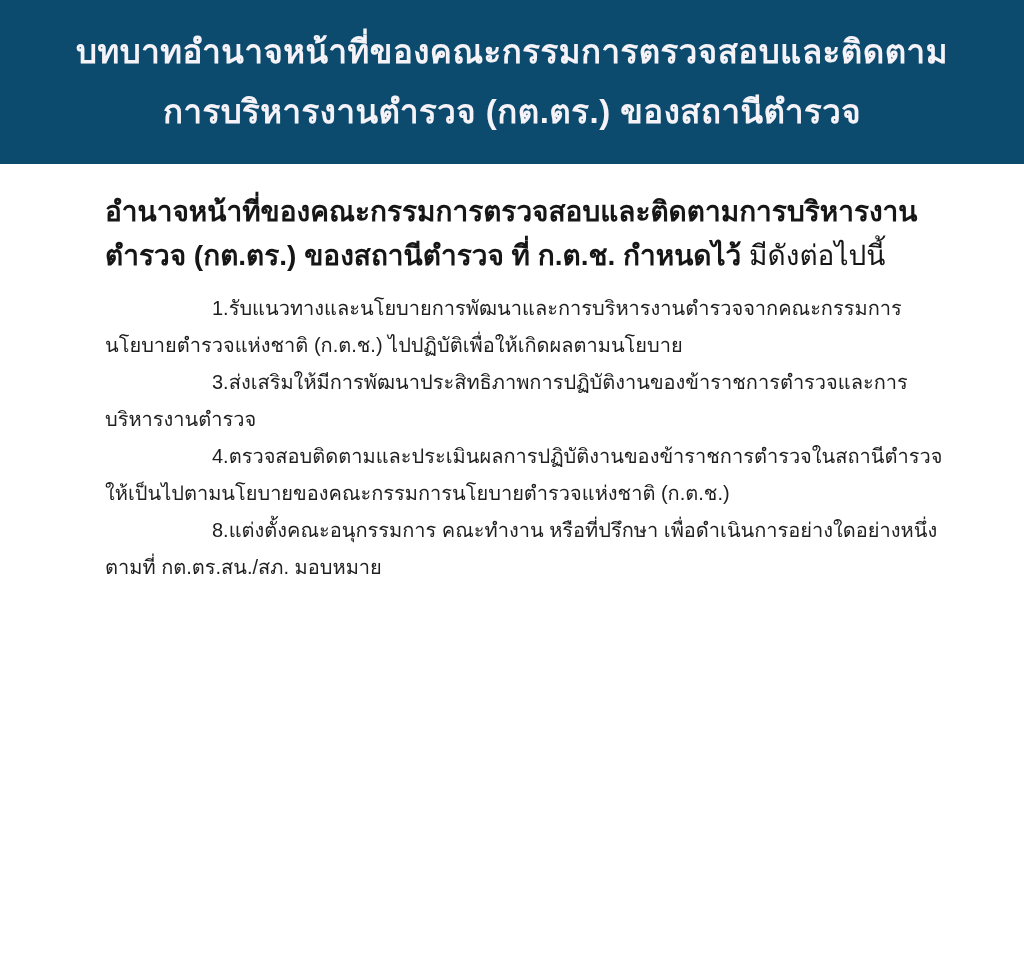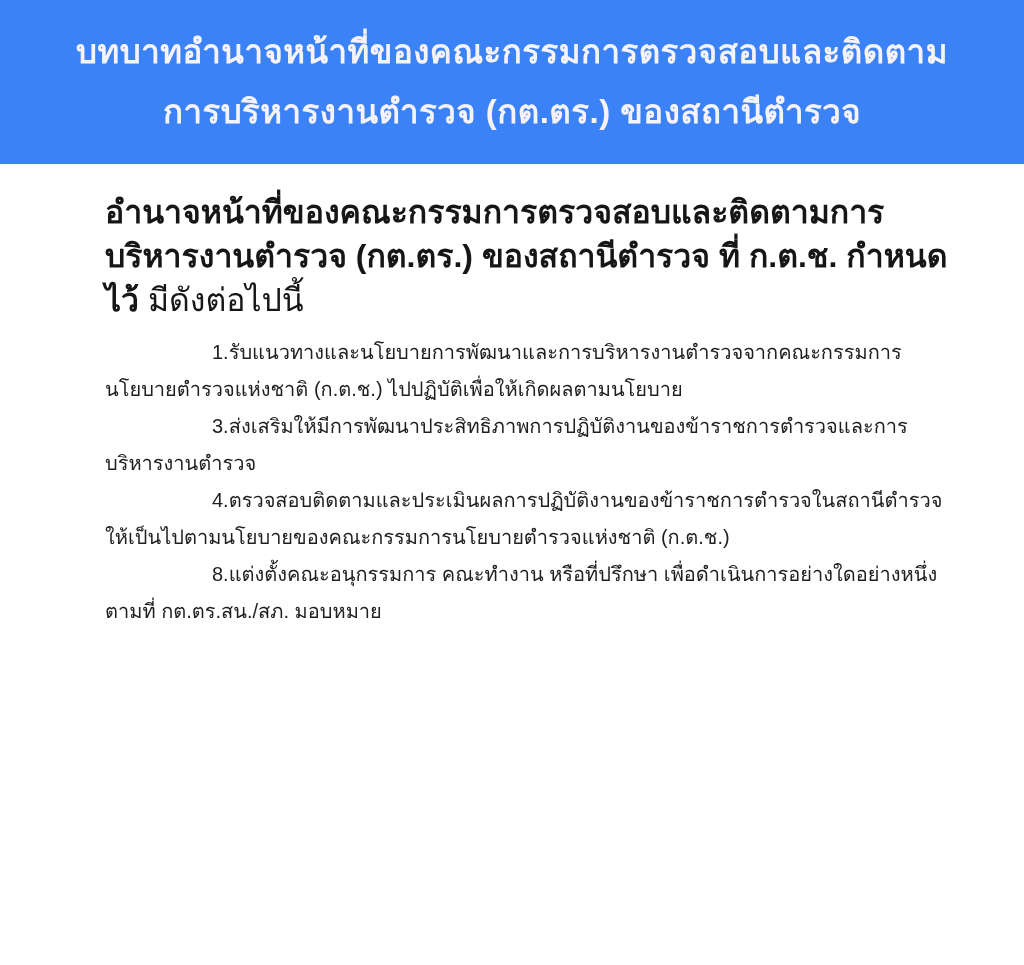--- a/index.html
+++ b/index.html
@@ -12,39 +12,39 @@
   }
   .page {
     width: 1024px;
     height: 965px;
     background: #ffffff;
     position: relative;
   }
   .header-banner {
     width: 100%;
     height: 164px;
-    background: #3b82f6;
+    background: #0c4a6e;
     color: #f5f3f7;
     display: flex;
     flex-direction: column;
     align-items: center;
     justify-content: center;
     text-align: center;
     font-size: 33px;
     font-weight: 700;
     line-height: 60px;
     letter-spacing: 0.5px;
   }
   .content {
     padding: 0 76px 0 105px;
     color: #1c1c1c;
   }
   .intro-heading {
     margin-top: 26px;
-    font-size: 32px;
+    font-size: 28px;
     line-height: 44px;
     color: #161616;
   }
   .intro-heading .bold-part { font-weight: 700; }
   .intro-heading .regular-part { font-weight: 400; }
   .items {
     margin-top: 12px;
     list-style: none;
   }
   .list-item {

